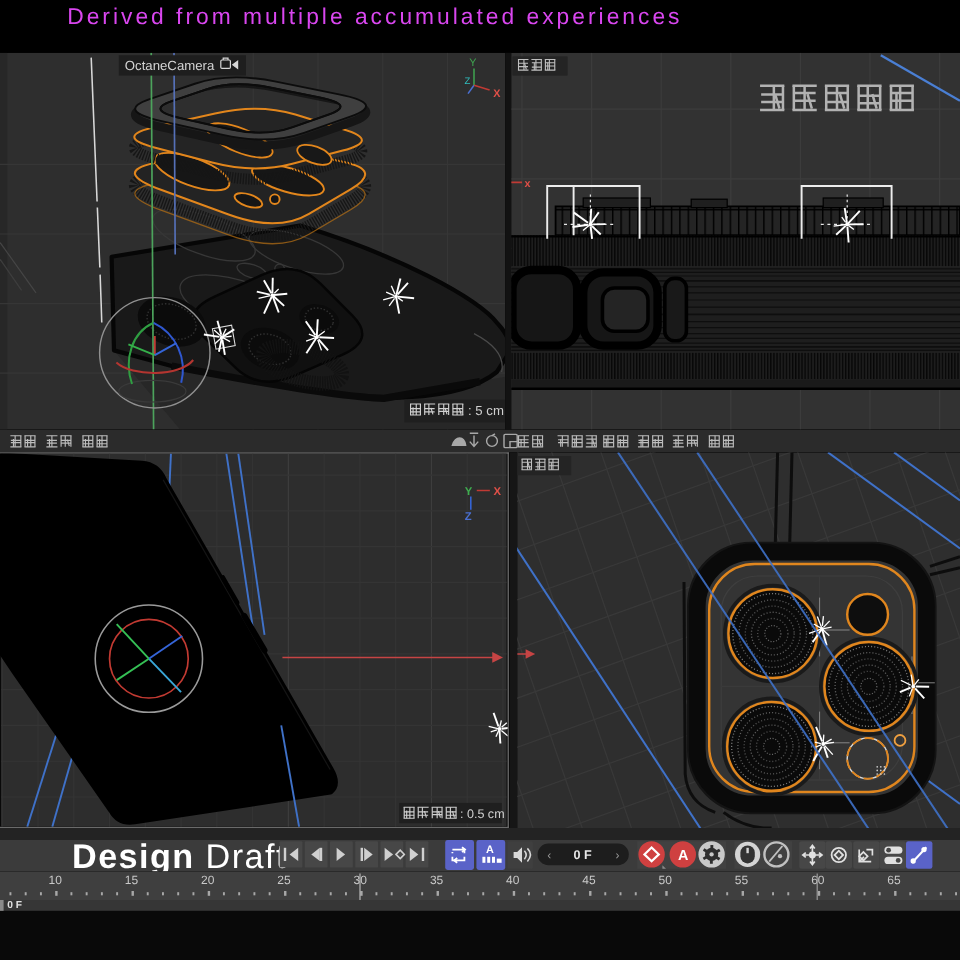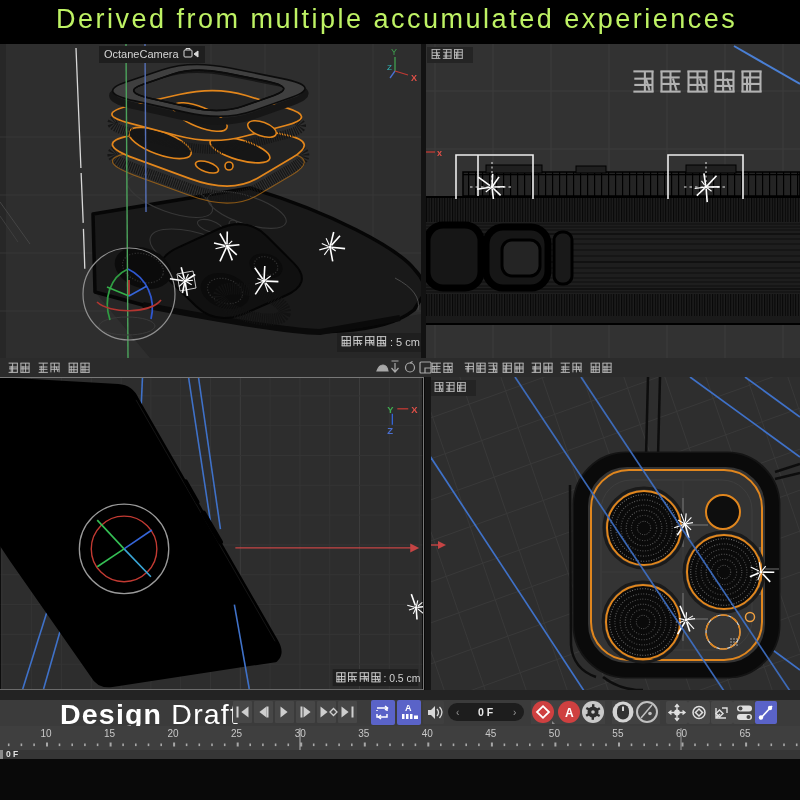--- a/index.html
+++ b/index.html
@@ -1,19 +1,19 @@
 <!DOCTYPE html>
 <html><head><meta charset="utf-8"><style>
 html,body{margin:0;padding:0;width:800px;height:800px;background:#090909;overflow:hidden}
 *{box-sizing:border-box}
 body{font-family:"Liberation Sans",sans-serif}
 .abs{position:absolute;opacity:0.999}
 </style></head><body>
 <div class="abs" style="left:0;top:0;width:800px;height:44px;background:#000">
-    <div class="abs" style="left:56px;top:4px;font-size:27px;letter-spacing:2.5px;color:#bef264">Derived from multiple accumulated experiences</div>
+    <div class="abs" style="left:56px;top:4px;font-size:19px;letter-spacing:2.5px;color:#d946ef">Derived from multiple accumulated experiences</div>
   </div>
 <svg class="abs" style="left:0;top:44px" width="421" height="314" viewBox="0 0 421 314">
     <rect x="0" y="0" width="421" height="314" fill="#2e2e2e"></rect>
     <rect x="0" y="0" width="6" height="314" fill="#272727"></rect>
     <line x1="211" y1="0" x2="211" y2="314" stroke="#363636" stroke-width="1"></line>
     <line x1="265" y1="0" x2="265" y2="314" stroke="#363636" stroke-width="1"></line>
     <line x1="319" y1="0" x2="319" y2="314" stroke="#363636" stroke-width="1"></line>
     <line x1="373" y1="0" x2="373" y2="314" stroke="#363636" stroke-width="1"></line>
     <line x1="0" y1="93" x2="421" y2="93" stroke="#363636" stroke-width="1"></line>
     <line x1="0" y1="151" x2="421" y2="151" stroke="#363636" stroke-width="1"></line>

